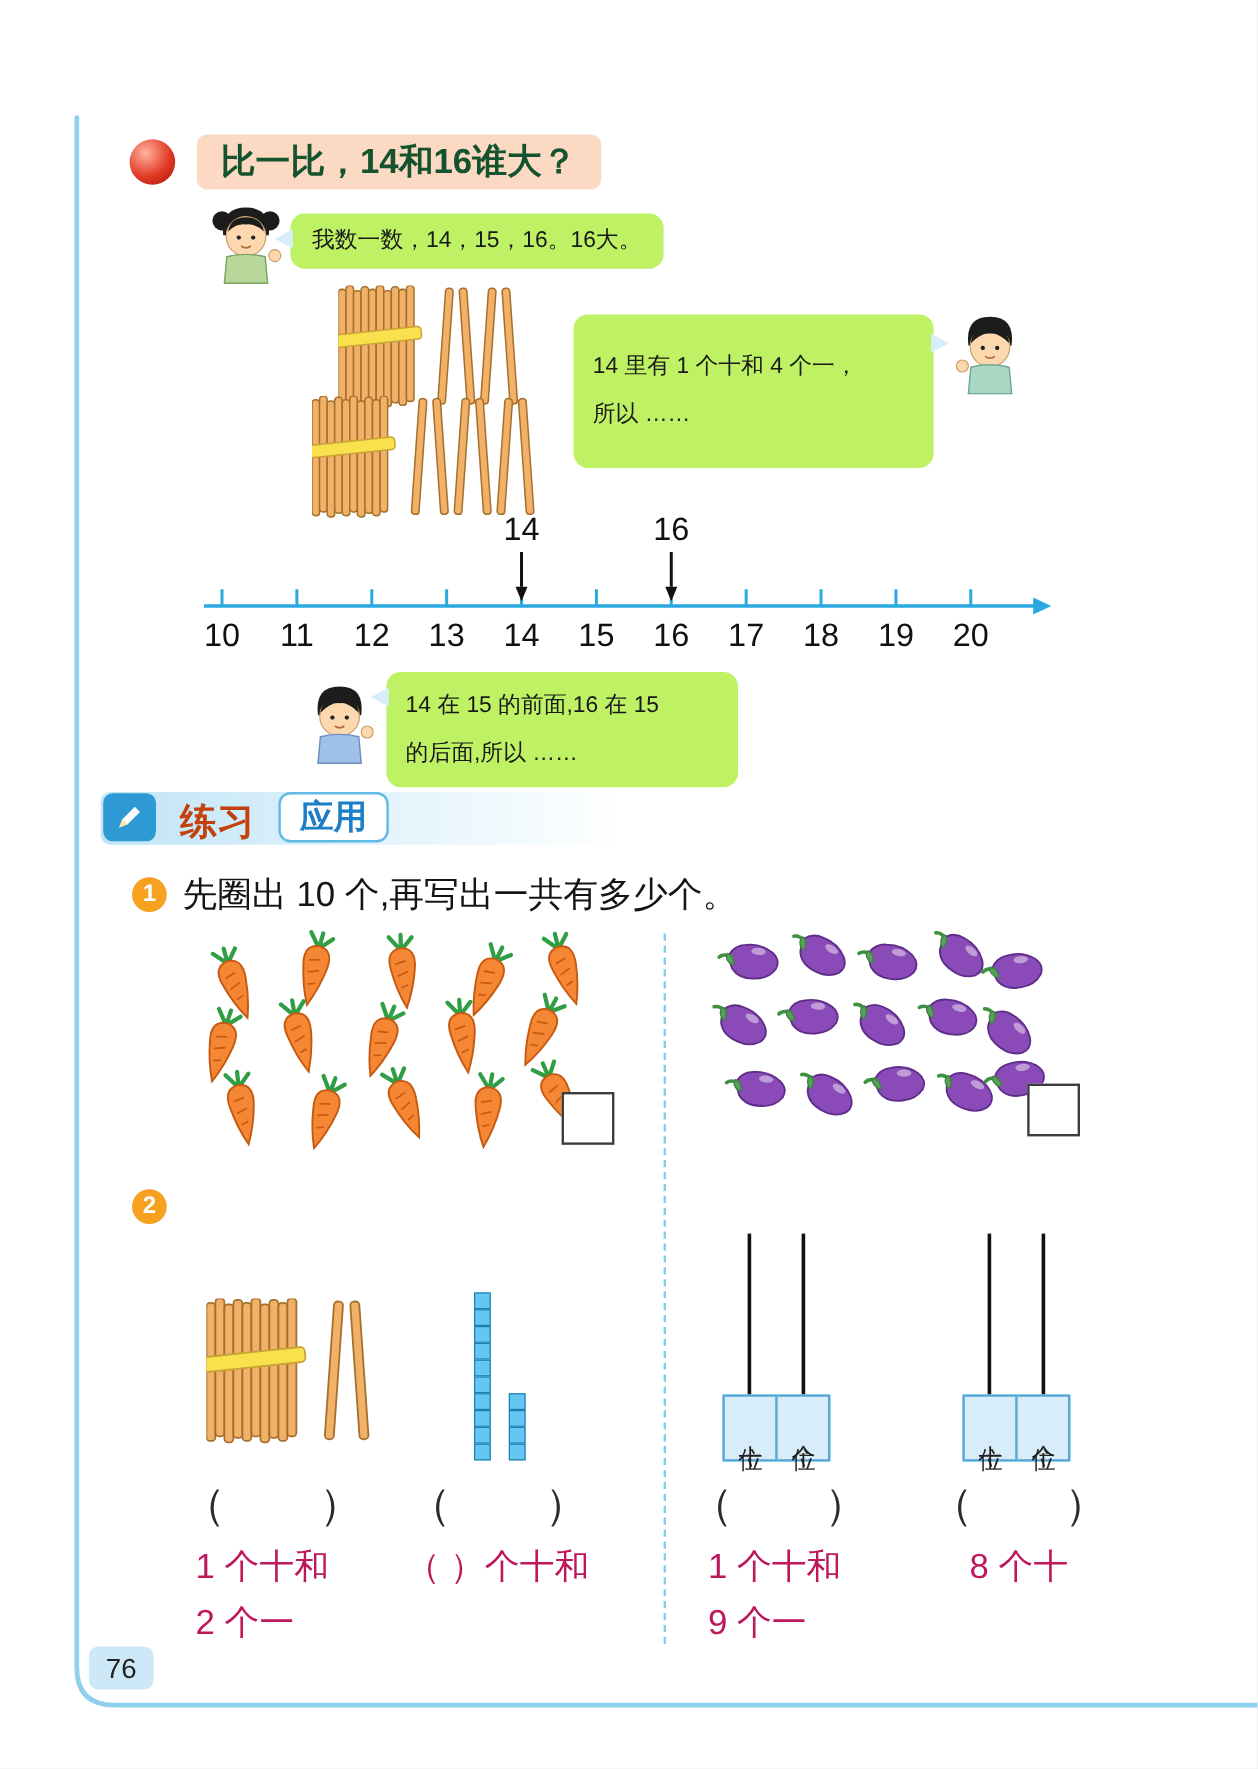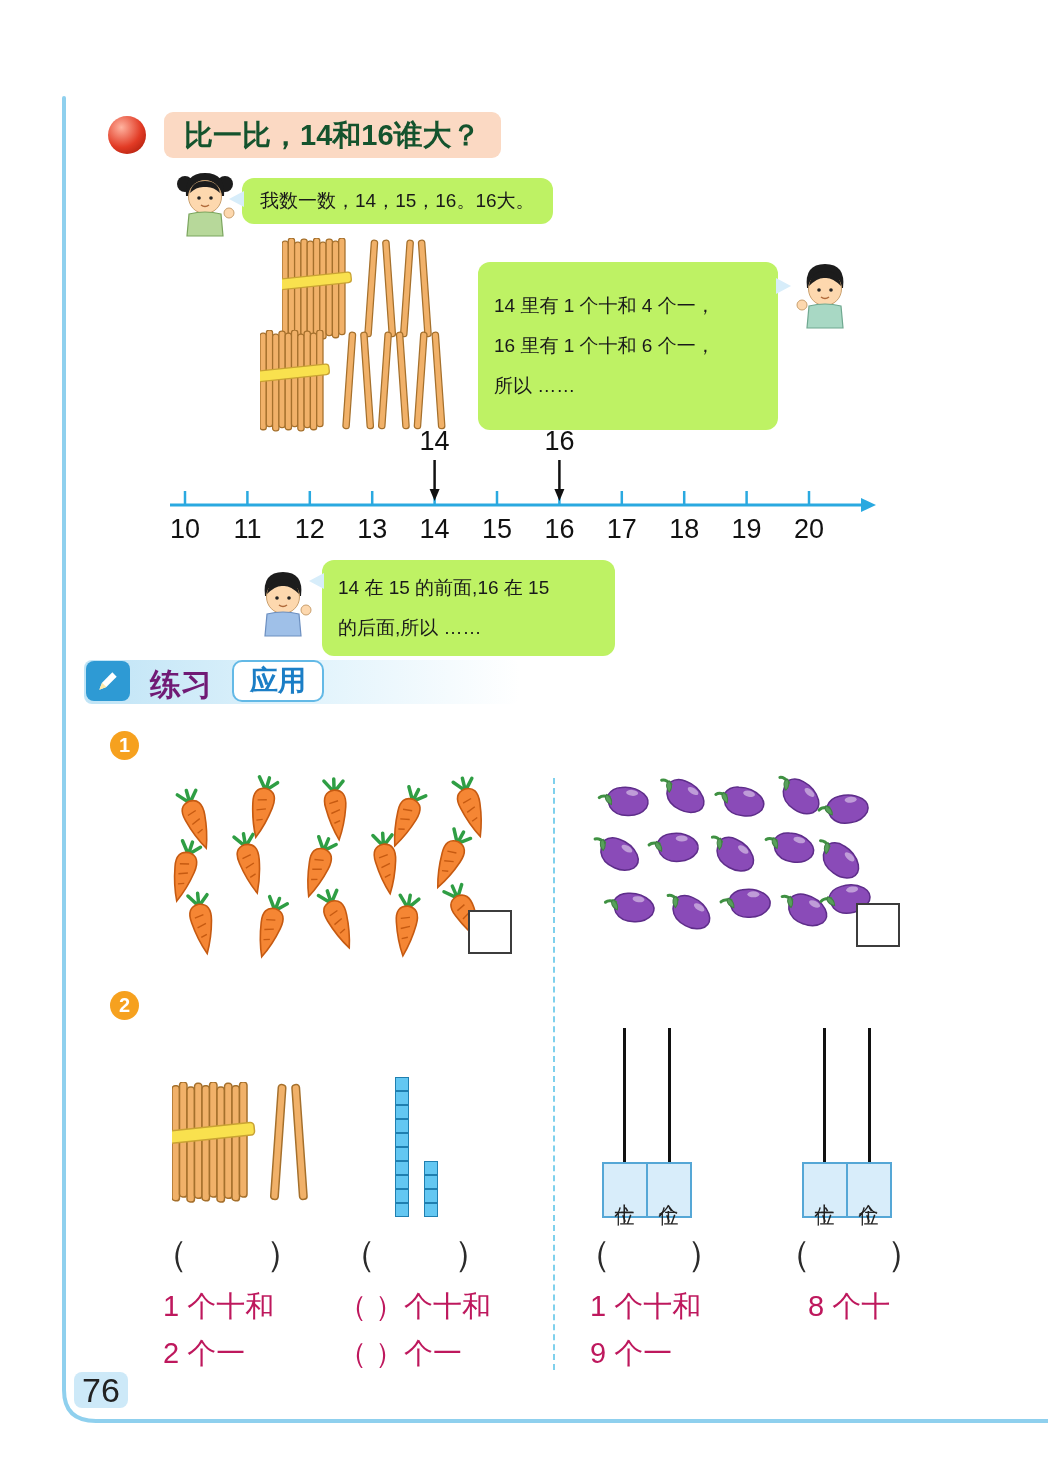--- a/index.html
+++ b/index.html
@@ -21,24 +21,24 @@
   .cube{width:14px;height:14px;border:1.5px solid #1f7fb0;background:#63c7f2}
   .rack{width:90px;height:190px}
   .rod{position:absolute;top:0;width:3px;height:136px;background:#111}
   .rack-base{position:absolute;left:0;bottom:0;width:100%;height:56px;background:#d8edfa;border:2px solid #55a7d6;display:flex}
   .rack-cell{flex:1;display:flex;align-items:center;justify-content:center}
   .rack-cell:first-child{border-right:2px solid #55a7d6}
   .vtext{writing-mode:vertical-rl;text-orientation:upright;font-size:20px;color:#222;letter-spacing:2px;line-height:1}
   .parens{display:flex;justify-content:space-between;font-size:36px;color:#2b2b2b}
   .ansline{font-size:29px;color:#be185d;line-height:47px;white-space:nowrap}
   .sec-bar{background:linear-gradient(90deg,#c0e4f6 0%,#e3f4fc 55%,rgba(255,255,255,0) 100%);border-radius:8px}
-  .sec-label{font-size:31px;font-weight:bold;color:#701a75}
+  .sec-label{font-size:31px;font-weight:bold;color:#c2410c}
   .pencil-box{width:44px;height:40px;background:#2e9ad4;border-radius:8px;display:flex;align-items:center;justify-content:center}
   .apply-pill{border:2.5px solid #63b9e6;border-radius:10px;background:#fff;color:#1b7ec6;font-size:28px;font-weight:bold;display:flex;align-items:center;justify-content:center;width:92px;height:42px}
-  .pagenum{background:#cde9f8;border-radius:8px;display:flex;align-items:center;justify-content:center;font-size:34px;color:#222;width:54px;height:36px}
+  .pagenum{background:#cde9f8;border-radius:8px;display:flex;align-items:center;justify-content:center;font-size:23px;color:#222;width:54px;height:36px}
 </style>
 </head>
 <body>
 
 <div id="page">
 
   <svg width="0" height="0" style="position:absolute" aria-hidden="true">
     <defs>
       <g id="stick">
           <rect width="6" height="92" rx="2.5" fill="#f1b169" stroke="#a5702c" stroke-width="1.2"></rect>
@@ -131,21 +131,20 @@
         </g>
         <g transform="translate(167,2) rotate(-4 3 46)">
           <use href="#stick"></use>
         </g>
       </g>
     </svg>
 
   <div class="abs bubble" style="left:478px;top:262px;width:300px;padding:24px 16px">
     <span class="tail-r"></span>
     <div class="bubble-line">14 里有 1 个十和 4 个一，</div>
-    <div class="bubble-line">16 里有 1 个十和 6 个一，</div>
     <div class="bubble-line">所以 ……</div>
   </div>
   <svg class="abs" style="left:792px;top:258px" width="66" height="72" viewBox="0 0 66 72">
     <path d="M15 30 Q12 6 33 6 Q54 6 51 30 Z" fill="#1c1c1c"></path>
     <circle cx="33" cy="31" r="16.5" fill="#fdd8ae" stroke="#caa06e"></circle>
     <path d="M17 28 Q19 13 33 13 Q47 13 49 28 Q40 19 33 20 Q26 19 17 28 Z" fill="#1c1c1c"></path>
     <circle cx="27" cy="32" r="1.8" fill="#222"></circle>
       <circle cx="39" cy="32" r="1.8" fill="#222"></circle>
     <path d="M29 39 Q33 42 37 39" stroke="#b06a3a" stroke-width="1.5" fill="none"></path>
     <path d="M17 48 Q33 44 49 48 L51 70 L15 70 Z" fill="#a8d8c4" stroke="#6fa890" stroke-width="1.2"></path>
@@ -205,20 +204,21 @@
   <div class="abs pencil-box" style="left:86px;top:661px">
     <svg width="26" height="26" viewBox="0 0 24 24">
         <path d="M4 20 L6.5 13.5 L16 4 L20 8 L10.5 17.5 Z" fill="#fff"></path>
         <path d="M4 20 L6.5 13.5 L10.5 17.5 Z" fill="#ffe9a8"></path>
       </svg>
   </div>
   <div class="abs sec-label" style="left:150px;top:664px">练习</div>
   <div class="abs apply-pill" style="left:232px;top:660px">应用</div>
 
   <div class="abs badge" style="left:110px;top:731px">1</div>
+  <div class="abs prompt" style="left:152px;top:726px">先圈出 10 个,再写出一共有多少个。</div>
 
   <svg class="abs" id="carrot-field" style="left:158px;top:770px" width="360" height="205" viewBox="0 0 360 205">
       <g transform="translate(18,18) rotate(-20 20 32)">
         <use href="#carrot"></use>
       </g>
       <g transform="translate(84,6) rotate(12 20 32)">
         <use href="#carrot"></use>
       </g>
       <g transform="translate(158,8) rotate(-6 20 32)">
         <use href="#carrot"></use>
@@ -387,21 +387,20 @@
     <span>（</span>
       <span>）</span>
   </div>
 
   <div class="abs" style="left:163px;top:1283px">
     <div class="ansline">1 个十和</div>
     <div class="ansline">2 个一</div>
   </div>
   <div class="abs" style="left:338px;top:1283px">
     <div class="ansline">（ ）个十和</div>
-    <div class="ansline">（ ）个一</div>
   </div>
   <div class="abs" style="left:590px;top:1283px">
     <div class="ansline">1 个十和</div>
     <div class="ansline">9 个一</div>
   </div>
   <div class="abs" style="left:808px;top:1283px">
     <div class="ansline">8 个十</div>
   </div>
 
   <div class="abs pagenum" style="left:74px;top:1372px">76</div>

